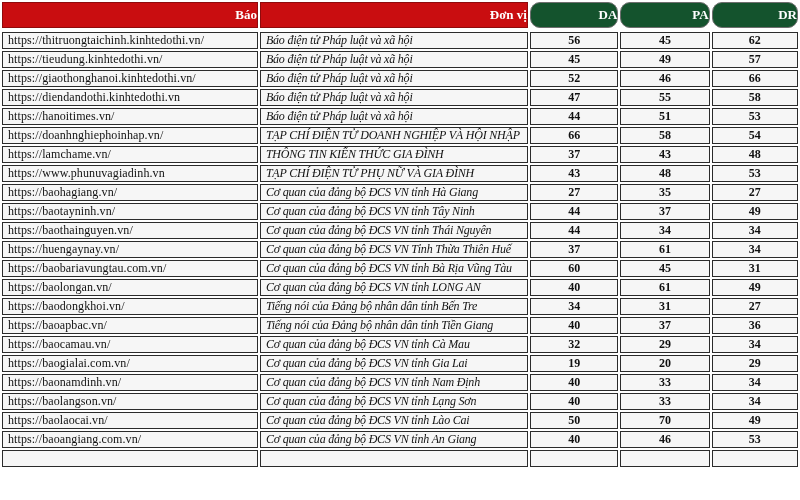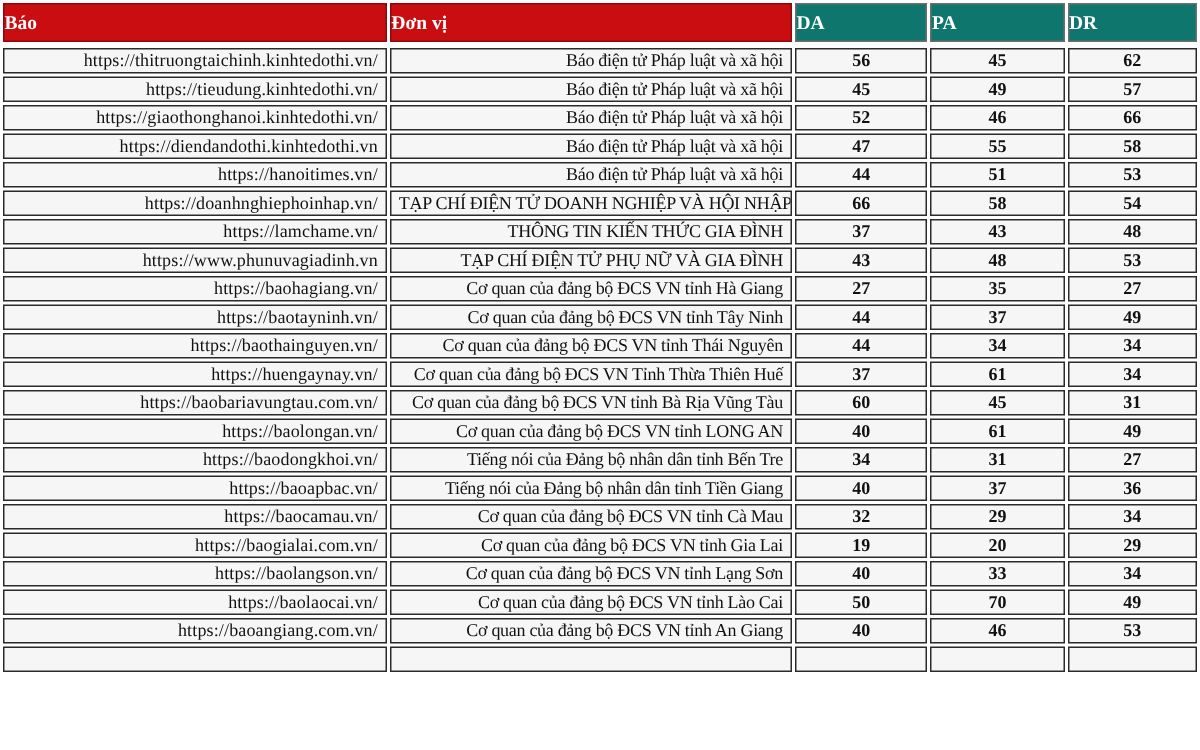--- a/index.html
+++ b/index.html
@@ -20,28 +20,28 @@
   col.c-bao   { width: 252px; }
   col.c-donvi { width: 264px; }
   col.c-da    { width: 87px; }
   col.c-pa    { width: 88px; }
   col.c-dr    { width: 85px; }
 
   th {
     height: 24px;
     font-size: 13px;
     font-weight: bold;
-    text-align: left;
+    text-align: right;
     vertical-align: middle;
     color: #ffffff;
     border: 1px solid #5a0a0a;
     padding: 0;
   }
   th.hdr-red  { background: #c90d10; border-color: #8f0a0c; }
-  th.hdr-gray { background: #0f766e; border-color: #6e6e6e; }
+  th.hdr-gray { background: #14532d; border-color: #6e6e6e; border-radius: 10px; }
 
   tr.spacer td {
     border: none;
     background: transparent;
     height: 0px;
     padding: 0;
     line-height: 0;
   }
 
   td {
@@ -49,22 +49,22 @@
     border: 1px solid #2b2b2b;
     height: 15px;
     line-height: 15px;
     font-size: 12px;
     color: #111111;
     padding: 0 5px;
     white-space: nowrap;
     overflow: hidden;
     vertical-align: middle;
   }
-  td.cell-url   { text-align: right; letter-spacing: 0.1px; }
-  td.cell-donvi { text-align: right; letter-spacing: -0.2px; }
+  td.cell-url   { text-align: left; letter-spacing: 0.1px; }
+  td.cell-donvi { text-align: left; letter-spacing: -0.2px; font-style: italic; }
   td.cell-num   { text-align: center; font-weight: bold; padding: 0; }
 </style>
 </head>
 <body>
 
 <table class="rankings">
   <colgroup>
     <col class="c-bao">
     <col class="c-donvi">
     <col class="c-da">
@@ -222,20 +222,27 @@
 
   <tr>
     <td class="cell-url">https://baogialai.com.vn/</td>
     <td class="cell-donvi">Cơ quan của đảng bộ ĐCS VN tỉnh Gia Lai</td>
     <td class="cell-num">19</td>
     <td class="cell-num">20</td>
     <td class="cell-num">29</td>
   </tr>
 
 
+  <tr>
+    <td class="cell-url">https://baonamdinh.vn/</td>
+    <td class="cell-donvi">Cơ quan của đảng bộ ĐCS VN tỉnh Nam Định</td>
+    <td class="cell-num">40</td>
+    <td class="cell-num">33</td>
+    <td class="cell-num">34</td>
+  </tr>
 
   <tr>
     <td class="cell-url">https://baolangson.vn/</td>
     <td class="cell-donvi">Cơ quan của đảng bộ ĐCS VN tỉnh Lạng Sơn</td>
     <td class="cell-num">40</td>
     <td class="cell-num">33</td>
     <td class="cell-num">34</td>
   </tr>
 
   <tr>

